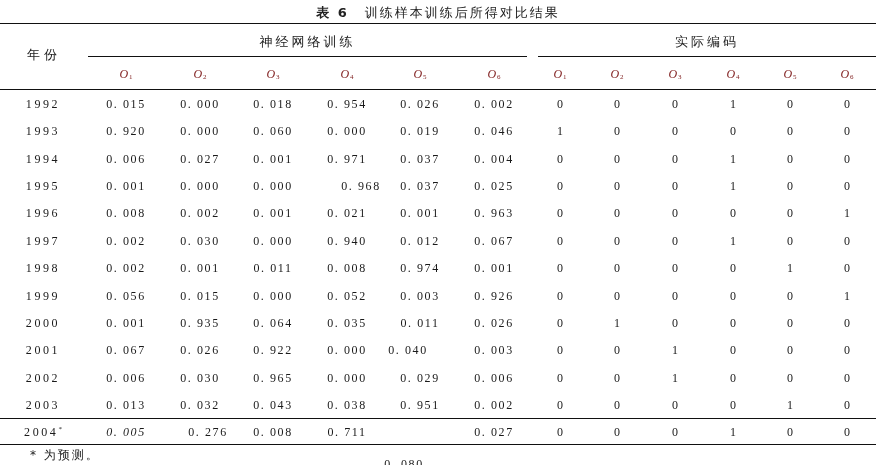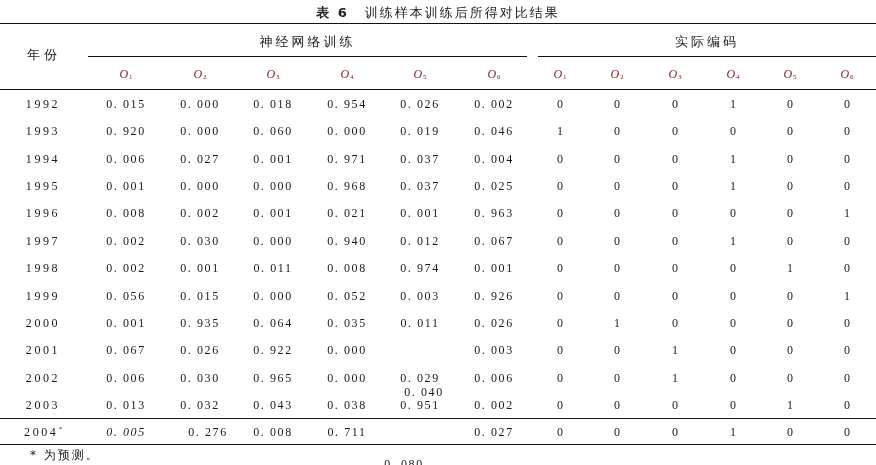--- a/index.html
+++ b/index.html
@@ -120,21 +120,21 @@
       <div class="cell code" style="left: 675px;">0</div>
       <div class="cell code" style="left: 733px;">1</div>
       <div class="cell code" style="left: 790px;">0</div>
       <div class="cell code" style="left: 847px;">0</div>
     </div>
     <div class="row" style="top: 179px;">
       <div class="cell year" style="left: 43px;"><span>1995</span><sup></sup></div>
       <div class="cell" style="left: 126px;">0. 001</div>
       <div class="cell" style="left: 200px;">0. 000</div>
       <div class="cell" style="left: 273px;">0. 000</div>
-      <div class="cell" style="left: 347px;">0. 968</div>
+      <div class="cell" style="left: 361px;">0. 968</div>
       <div class="cell" style="left: 420px;">0. 037</div>
       <div class="cell" style="left: 494px;">0. 025</div>
       <div class="cell code" style="left: 560px;">0</div>
       <div class="cell code" style="left: 617px;">0</div>
       <div class="cell code" style="left: 675px;">0</div>
       <div class="cell code" style="left: 733px;">1</div>
       <div class="cell code" style="left: 790px;">0</div>
       <div class="cell code" style="left: 847px;">0</div>
     </div>
     <div class="row" style="top: 206px;">
@@ -211,21 +211,21 @@
       <div class="cell code" style="left: 733px;">0</div>
       <div class="cell code" style="left: 790px;">0</div>
       <div class="cell code" style="left: 847px;">0</div>
     </div>
     <div class="row" style="top: 343px;">
       <div class="cell year" style="left: 43px;"><span>2001</span><sup></sup></div>
       <div class="cell" style="left: 126px;">0. 067</div>
       <div class="cell" style="left: 200px;">0. 026</div>
       <div class="cell" style="left: 273px;">0. 922</div>
       <div class="cell" style="left: 347px;">0. 000</div>
-      <div class="cell" style="left: 424px; margin-top: 42px;">0. 040</div>
+      <div class="cell" style="left: 408px;">0. 040</div>
       <div class="cell" style="left: 494px;">0. 003</div>
       <div class="cell code" style="left: 560px;">0</div>
       <div class="cell code" style="left: 617px;">0</div>
       <div class="cell code" style="left: 675px;">1</div>
       <div class="cell code" style="left: 733px;">0</div>
       <div class="cell code" style="left: 790px;">0</div>
       <div class="cell code" style="left: 847px;">0</div>
     </div>
     <div class="row" style="top: 371px;">
       <div class="cell year" style="left: 43px;"><span>2002</span><sup></sup></div>

